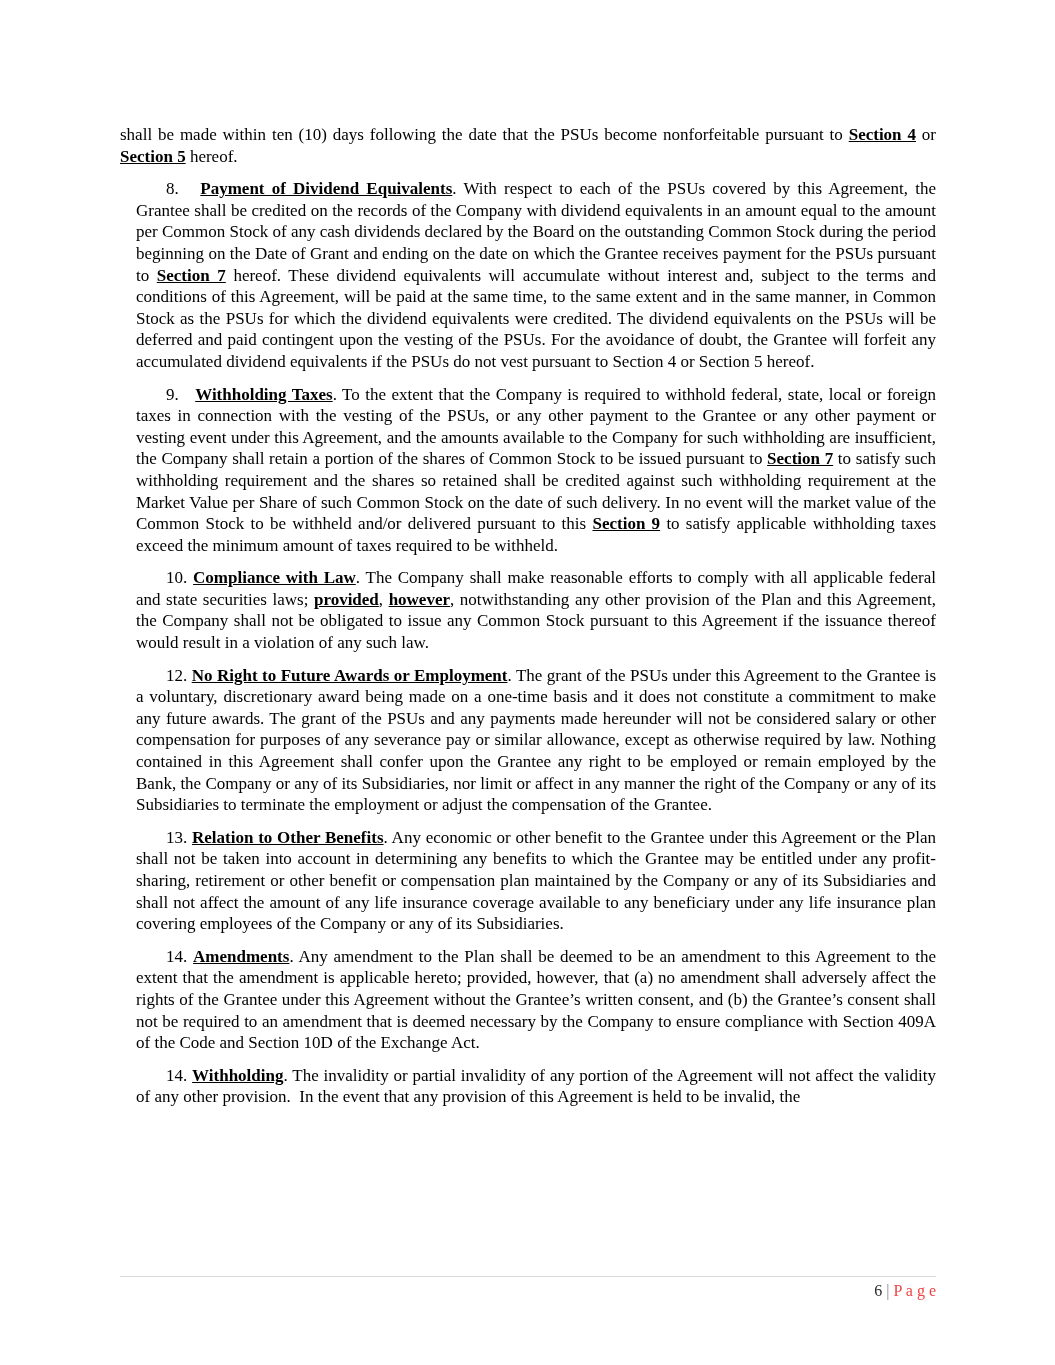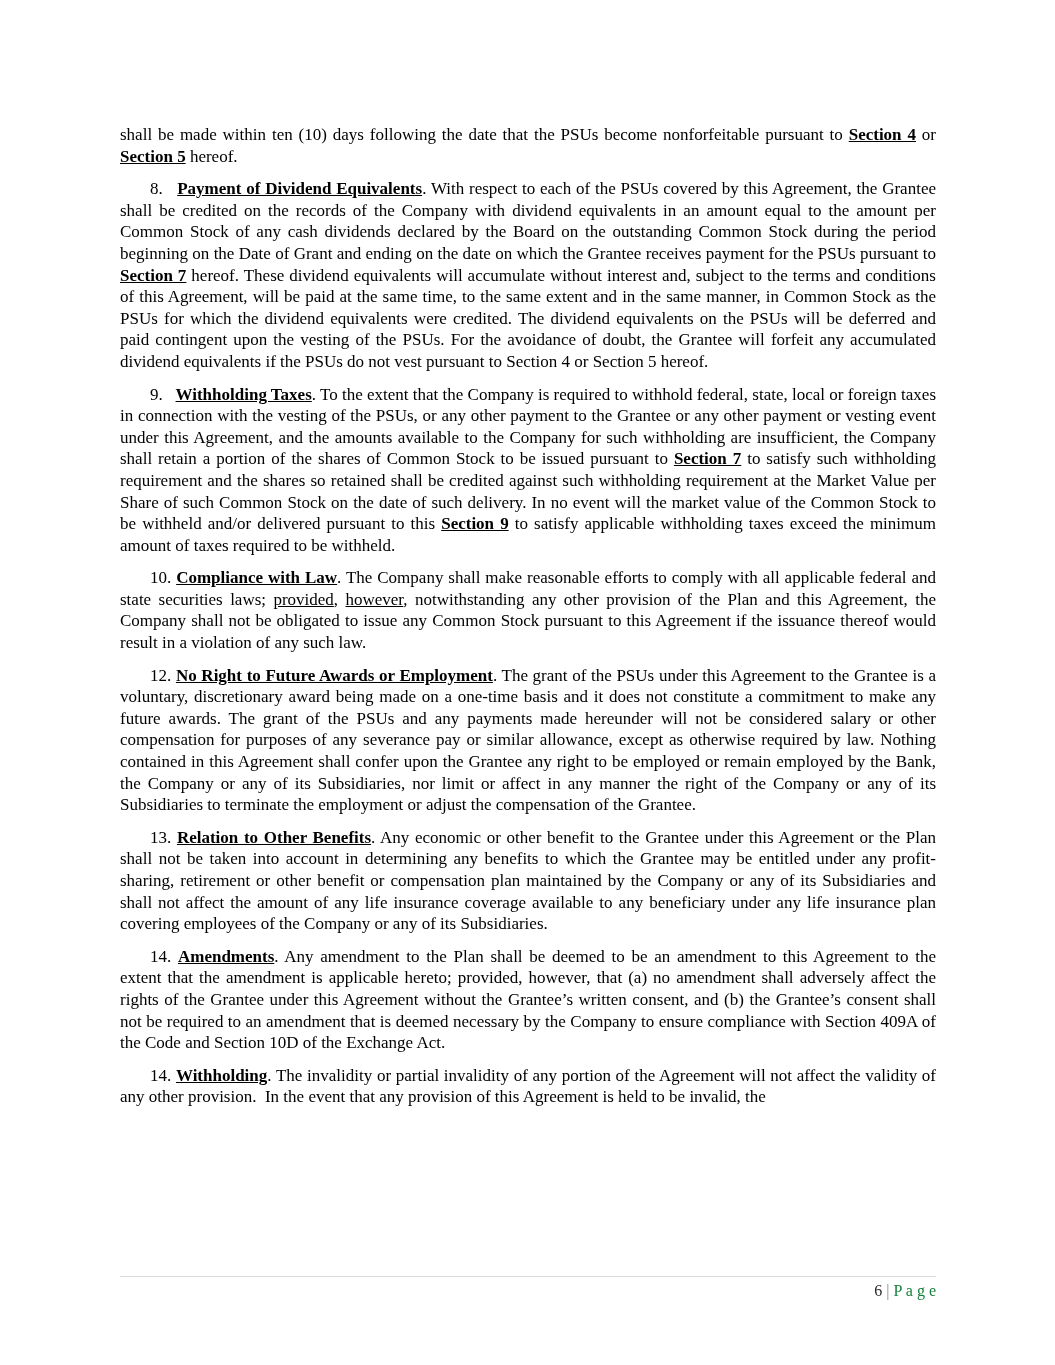--- a/index.html
+++ b/index.html
@@ -25,31 +25,33 @@
     font-size: 17px;
     line-height: 21.6px;
     text-align: justify;
   }
   p.para {
     margin: 0 0 11px 0;
     padding: 0;
   }
   p.para.indent {
     text-indent: 30px;
+    margin-left: 16px;
   }
   .seg-plain {
     font-weight: normal;
     text-decoration: none;
   }
   .seg-bold-underline {
     font-weight: bold;
     text-decoration: underline;
   }
   .seg-underline {
     text-decoration: underline;
+    font-weight: bold;
   }
   .footer {
     position: absolute;
     left: 120px;
     top: 1276px;
     width: 816px;
   }
   .footer-rule {
     border: none;
     border-top: 1px solid #d9d9d9;
@@ -61,21 +63,21 @@
     line-height: 20px;
   }
   .footer-page-number {
     color: #2b2b2b;
   }
   .footer-separator {
     color: #8a8a8a;
     padding: 0 4px;
   }
   .footer-page-label {
-    color: #15803d;
+    color: #ef4444;
   }
 </style>
 </head>
 <body>
 
 <div class="page">
 
   <div class="doc-body">
       <p class="para"><span class="seg-plain">shall be made within ten (10) days following the date that the PSUs become nonforfeitable pursuant to </span><span class="seg-bold-underline">Section 4</span><span class="seg-plain"> or </span><span class="seg-bold-underline">Section 5</span><span class="seg-plain"> hereof.</span></p>
       <p class="para indent"><span class="seg-plain">8.&nbsp;&nbsp; </span><span class="seg-bold-underline">Payment of Dividend Equivalents</span><span class="seg-plain">. With respect to each of the PSUs covered by this Agreement, the Grantee shall be credited on the records of the Company with dividend equivalents in an amount equal to the amount per Common Stock of any cash dividends declared by the Board on the outstanding Common Stock during the period beginning on the Date of Grant and ending on the date on which the Grantee receives payment for the PSUs pursuant to </span><span class="seg-bold-underline">Section 7</span><span class="seg-plain"> hereof. These dividend equivalents will accumulate without interest and, subject to the terms and conditions of this Agreement, will be paid at the same time, to the same extent and in the same manner, in Common Stock as the PSUs for which the dividend equivalents were credited. The dividend equivalents on the PSUs will be deferred and paid contingent upon the vesting of the PSUs. For the avoidance of doubt, the Grantee will forfeit any accumulated dividend equivalents if the PSUs do not vest pursuant to Section 4 or Section 5 hereof.</span></p>

